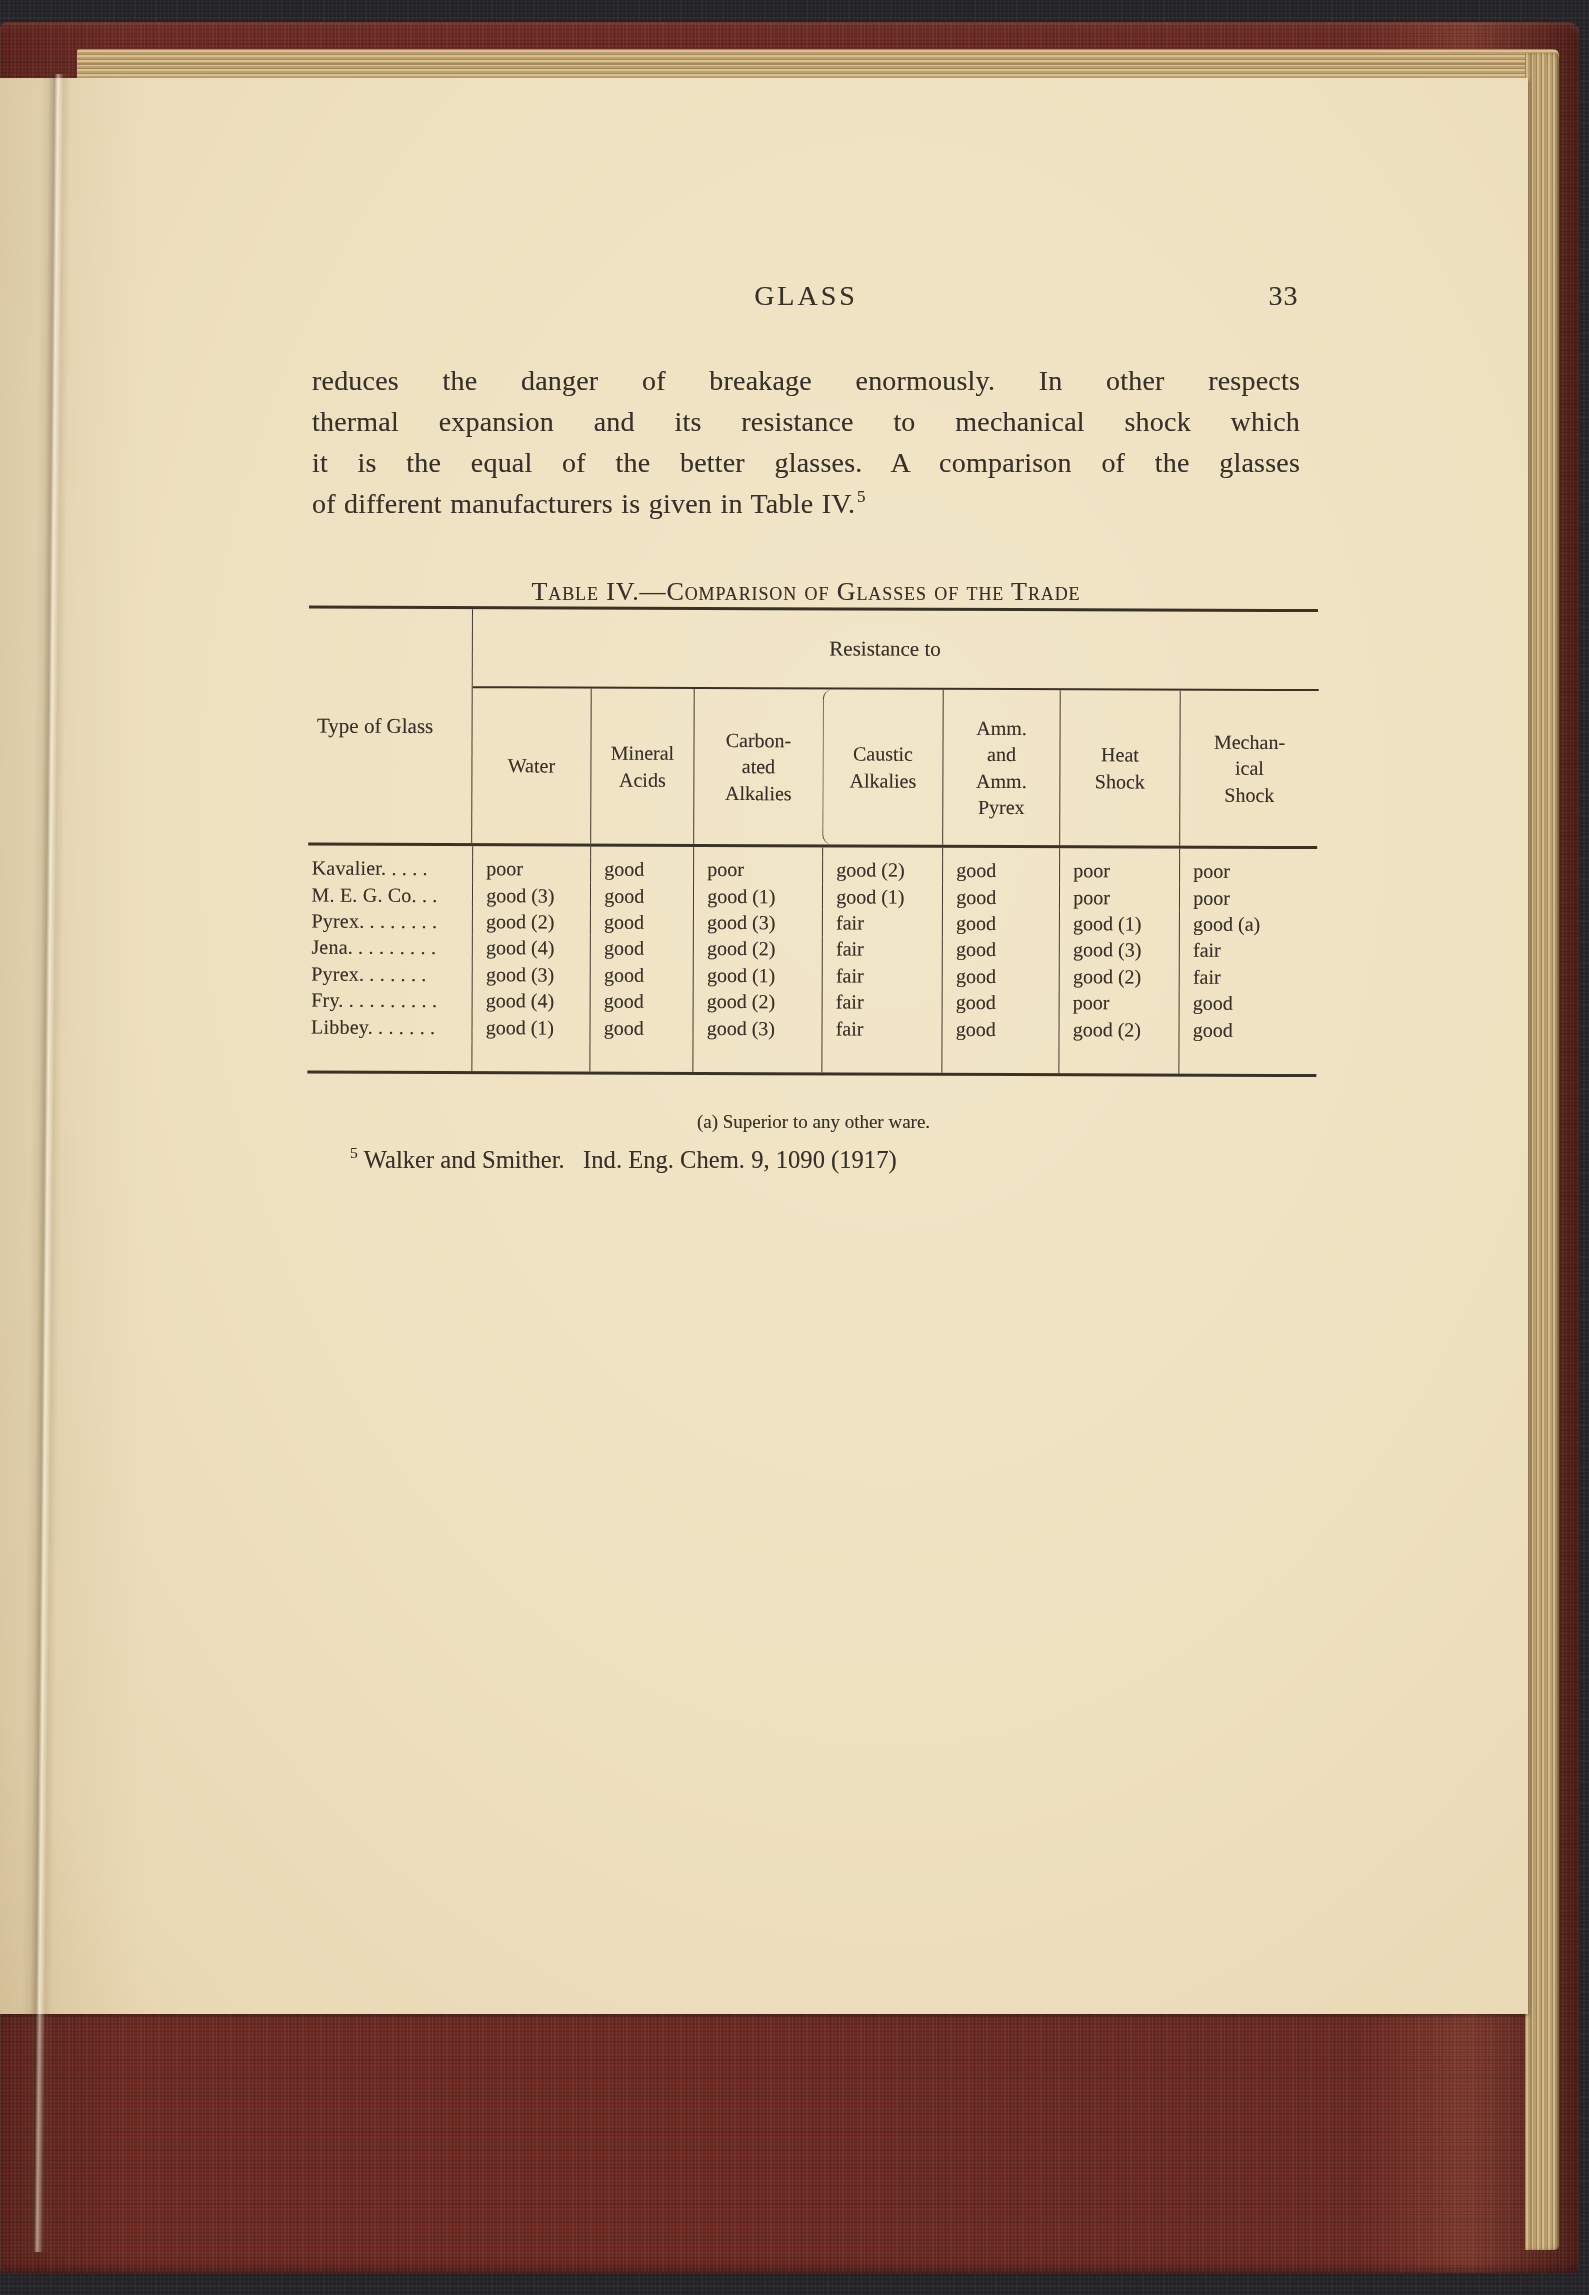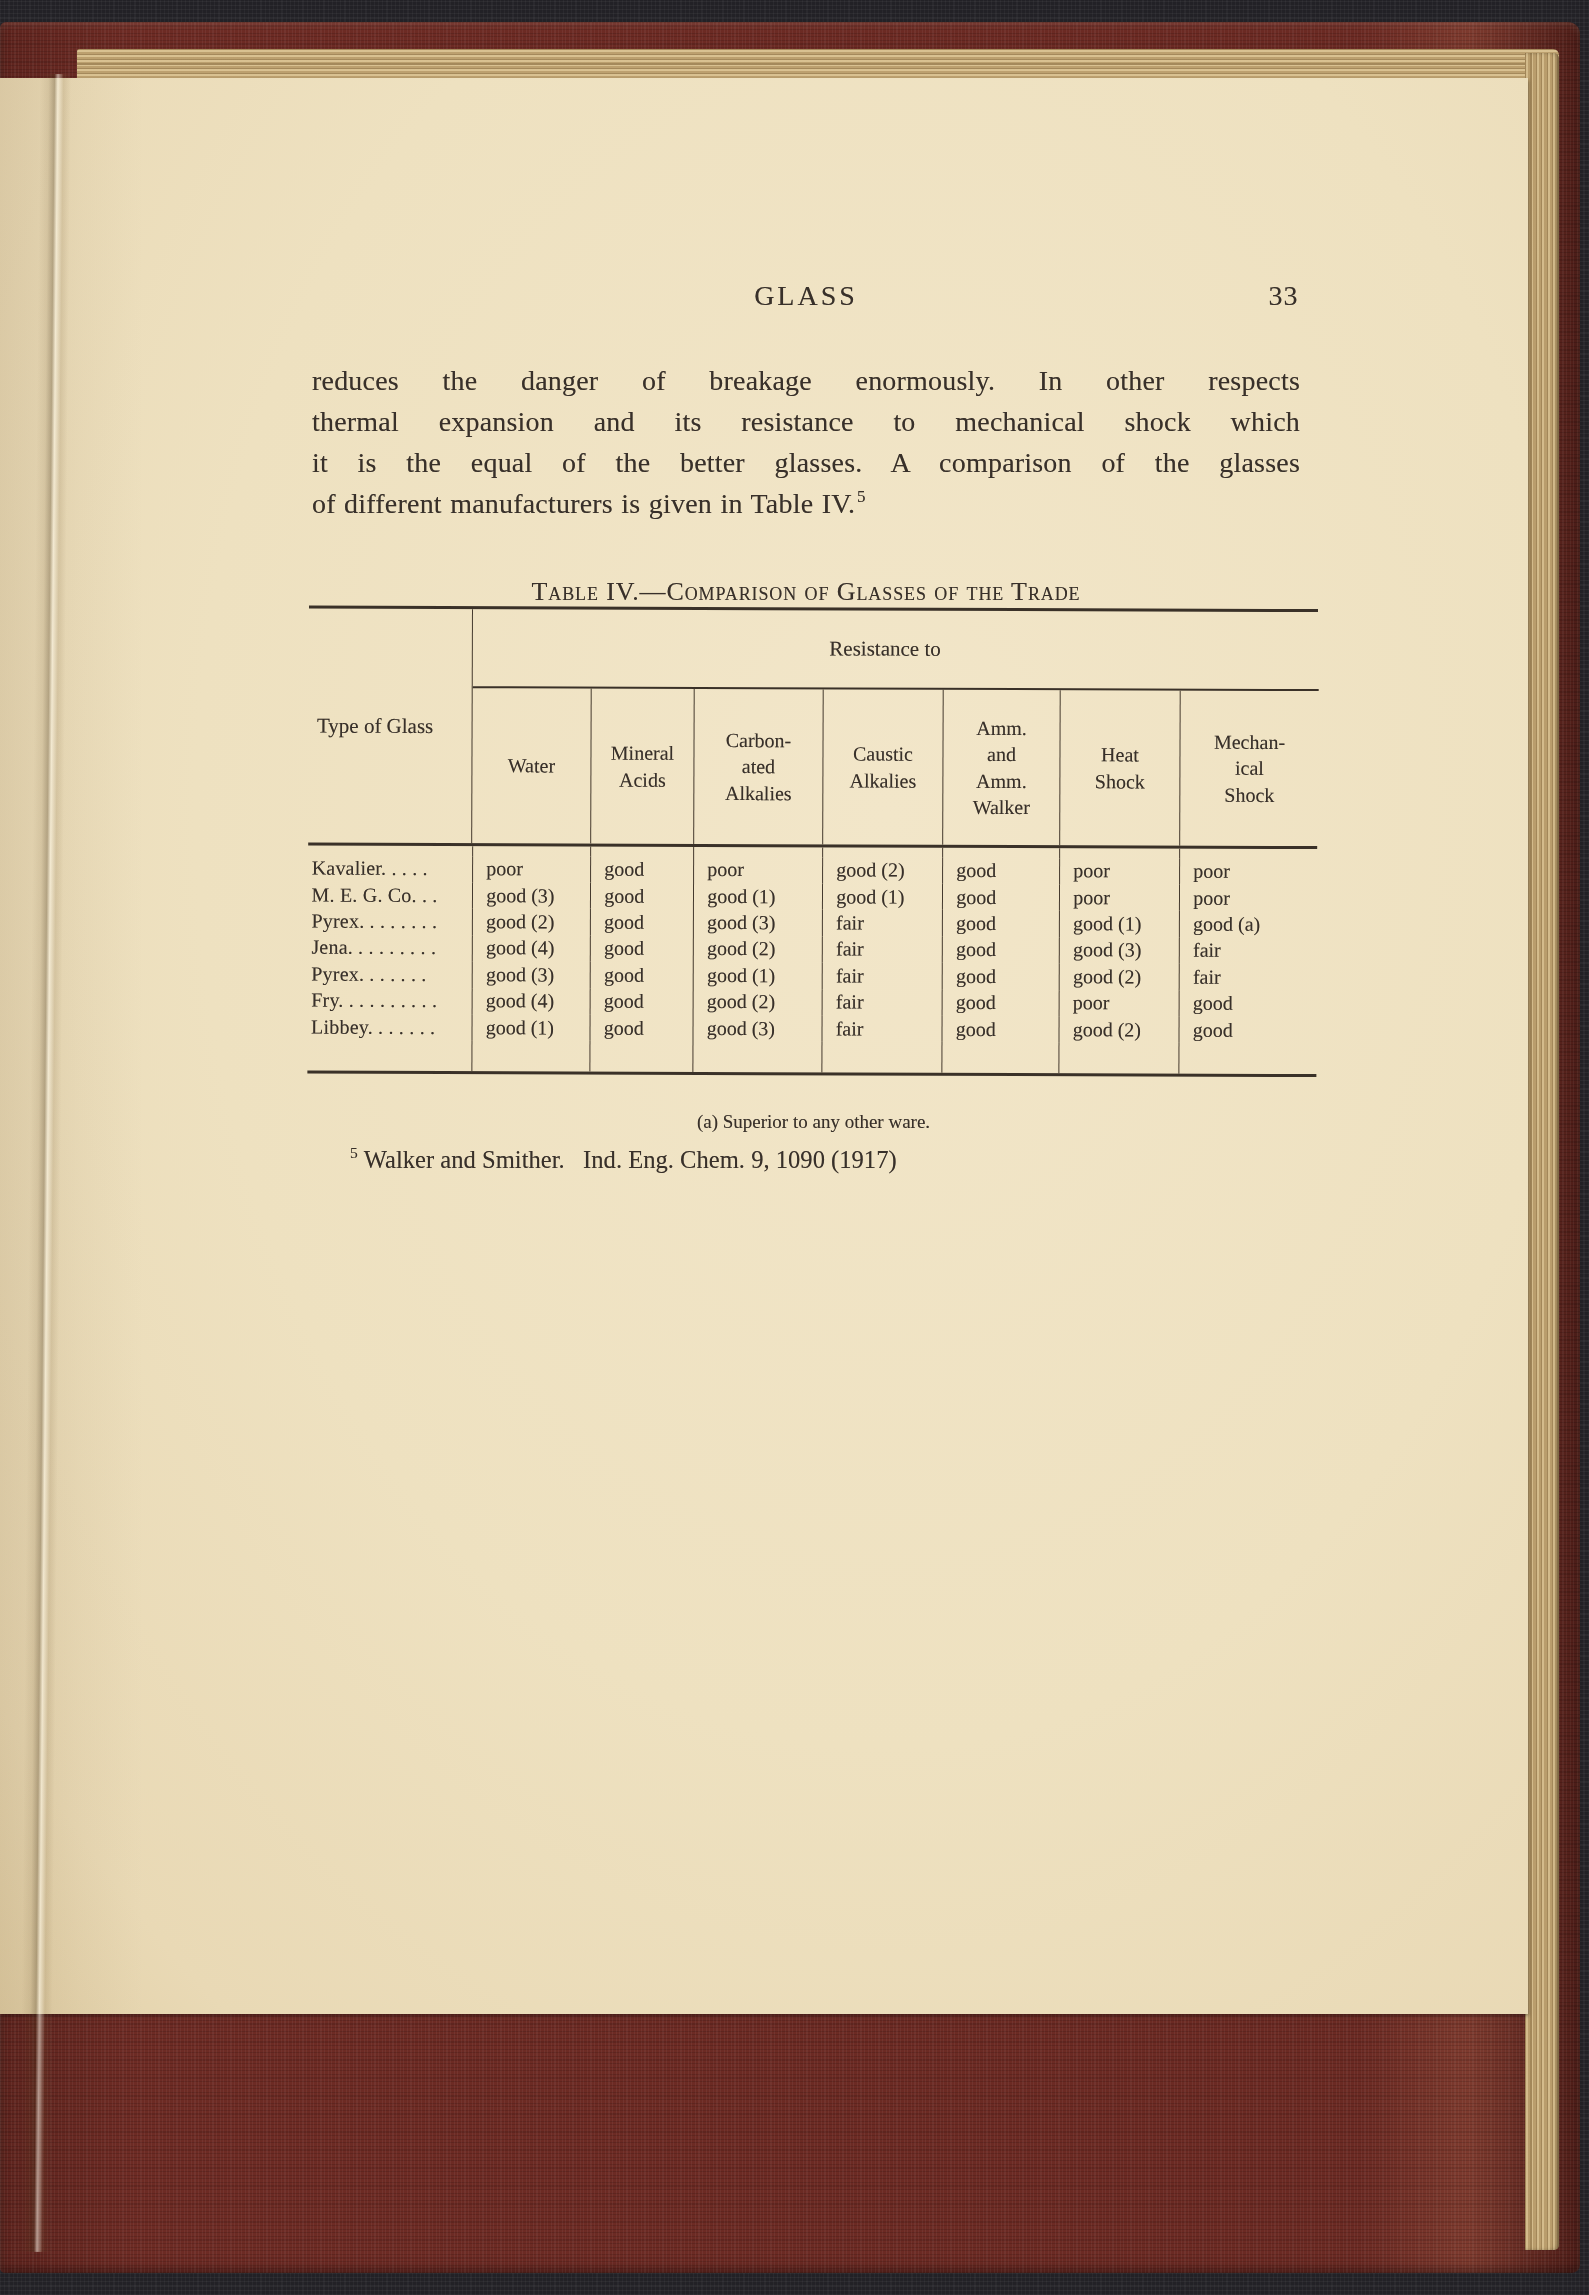--- a/index.html
+++ b/index.html
@@ -113,21 +113,21 @@
     display: flex; align-items: center; justify-content: center;
     font-size: 21px;
   }
   .resist span { position: relative; left: -10.8px; }
   .ch {
     grid-row: 2; display: flex; align-items: center; justify-content: center;
     text-align: center; white-space: pre-line;
     font-size: 20px; line-height: 26.4px;
   }
   .c2 { grid-column: 2; text-align: right; } .c3 { grid-column: 3; } .c4 { grid-column: 4; }
-  .c5 { grid-column: 5; } .c6 { grid-column: 6; } .c7 { grid-column: 7; } .c8 { grid-column: 8; }
+  .c5 { grid-column: 5; border-radius: 10px; } .c6 { grid-column: 6; } .c7 { grid-column: 7; } .c8 { grid-column: 8; }
   .c3, .c4, .c5, .c6, .c7, .c8 { border-left: 1.8px solid #453a2e; }
   .tbody {
     grid-template-rows: 9.6px repeat(7, 26.4px) 31px;
     border-bottom: 3.6px solid #3a3128;
   }
   .tbody .cell { display: flex; align-items: center; font-size: 20px; white-space: pre; }
   .tbody .lab { padding-left: 3.6px; letter-spacing: 0.2px; }
   .tbody .val { border-left: 1.8px solid #453a2e; padding-left: 13.2px; }
 
   
@@ -180,21 +180,21 @@
         <div class="cell ch c3 inktext">Mineral
 Acids</div>
         <div class="cell ch c4 inktext">Carbon-
 ated
 Alkalies</div>
         <div class="cell ch c5 inktext">Caustic
 Alkalies</div>
         <div class="cell ch c6 inktext">Amm.
 and
 Amm.
-Walker</div>
+Pyrex</div>
         <div class="cell ch c7 inktext">Heat
 Shock</div>
         <div class="cell ch c8 inktext">Mechan-
 ical
 Shock</div>
       </div>
 
       <div class="tbody">
 
         <div class="cell lab"></div>

